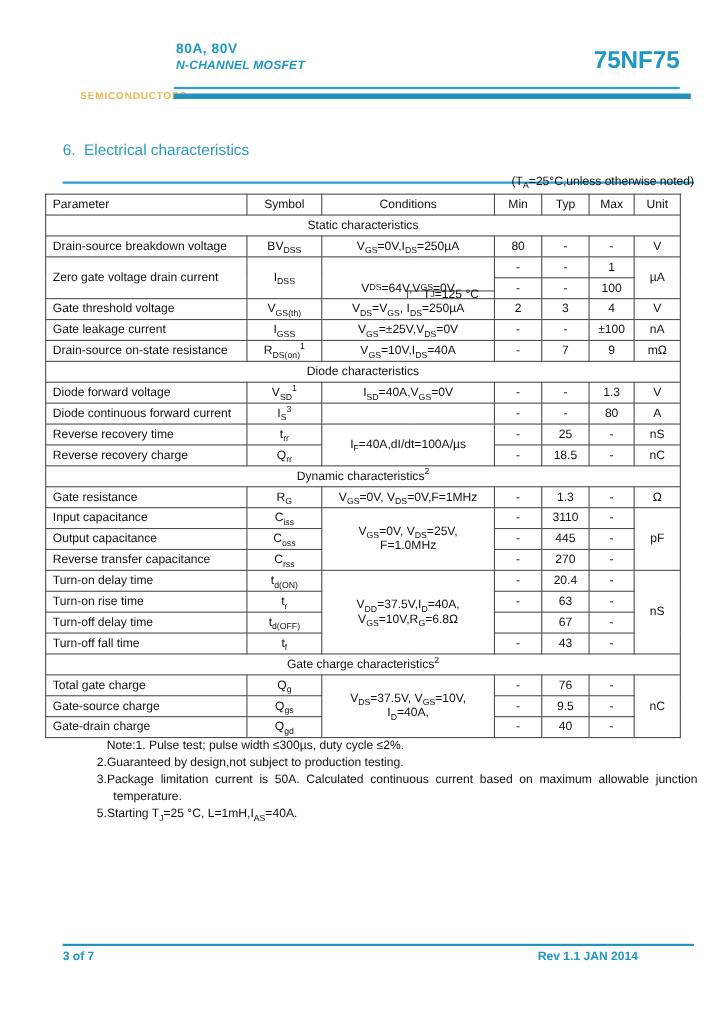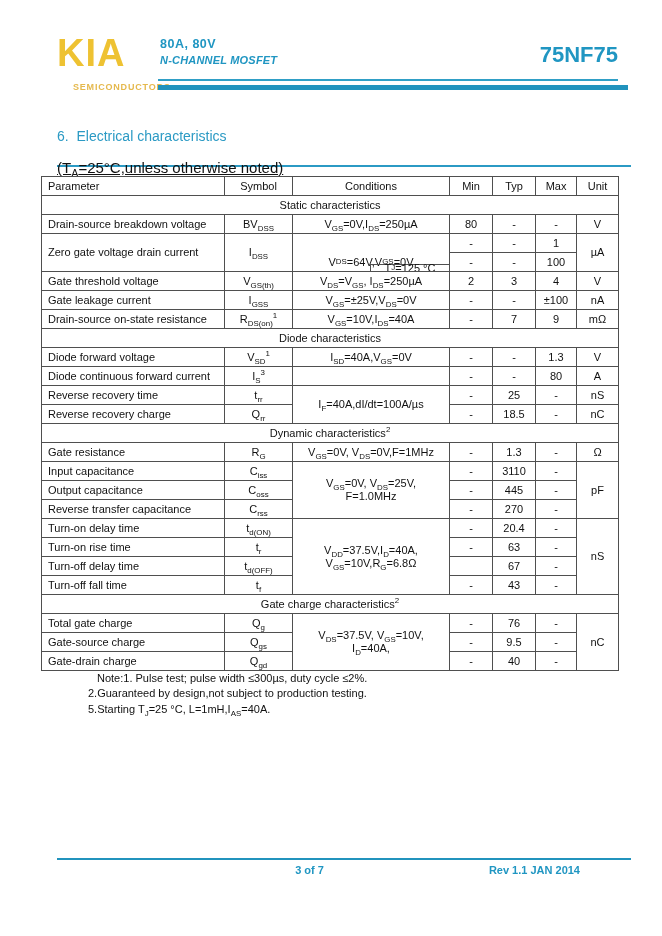--- a/index.html
+++ b/index.html
@@ -15,22 +15,22 @@
   .rating{font-size:12.5px;letter-spacing:.5px;}
   .ptype{font-size:11px;margin-top:3px;letter-spacing:.2px;font-style:italic;}
   .pn{position:absolute;right:44px;top:42px;font-size:22px;font-weight:bold;color:#2096c2;}
   .rule-thin{position:absolute;left:158px;top:79px;width:460px;height:2px;background:#2f9fc6;}
   .rule-thick{position:absolute;left:158px;top:85px;width:470px;height:5px;background:#2193bd;}
 
   
   .sec-title{position:absolute;left:57px;top:128px;width:574px;color:#2b9ac4;
              font-size:14px;padding-bottom:21px;border-bottom:2px solid #2b9ac4;
              white-space:pre;}
-  .cond-note{position:absolute;left:57px;top:159px;width:574px;
-             font-size:15px;color:#111;text-decoration:underline;}
+  .cond-note{position:absolute;left:57px;top:159px;width:574px;text-align:right;
+             font-size:11px;color:#111;}
 
   
   table.spec{position:absolute;left:41px;top:176px;width:577px;border-collapse:collapse;
              table-layout:fixed;font-size:11px;color:#111;}
   table.spec th,table.spec td{border:1px solid #4f4f4f;height:18px;line-height:1.15;
              text-align:center;padding:0 2px;font-weight:normal;overflow:hidden;}
   table.spec th.left,table.spec td.left{text-align:left;padding-left:6px;}
   td.section-row{text-align:left;padding-left:6px;}
   sub{font-size:72%;line-height:0;}
   sup{font-size:72%;line-height:0;}
@@ -44,30 +44,29 @@
 
   
   .notes{position:absolute;left:57px;top:671px;width:577px;font-size:11px;
          line-height:15.4px;color:#111;}
   .note-line.n0{margin-left:0;padding-left:40px;}
   .note-line.n1,.note-line.n3,.note-line.n4{margin-left:31px;}
   .note-line.n2{margin-left:46px;text-indent:-15px;text-align:justify;}
 
   
   .footer-rule{position:absolute;left:57px;top:858px;width:574px;height:2px;background:#2193bd;}
-  .page-num{position:absolute;left:57px;top:864px;width:505px;text-align:center;
+  .page-num{position:absolute;left:57px;top:864px;width:505px;
             font-size:11px;font-weight:bold;color:#2096c2;}
   .rev{position:absolute;right:82px;top:864px;font-size:11px;font-weight:bold;color:#2096c2;}
 </style>
 </head>
 <body>
 
 <div class="page">
 
-  <div class="logo">KIA</div>
   <div class="logo-sub">SEMICONDUCTORS</div>
   <div class="part-block">
     <div class="rating">80A, 80V</div>
     <div class="ptype">N-CHANNEL MOSFET</div>
   </div>
   <div class="pn">75NF75</div>
   <div class="rule-thin"></div>
   <div class="rule-thick"></div>
 
   <div class="sec-title">6.  Electrical characteristics</div>
@@ -282,20 +281,21 @@
           <td>-</td>
           <td>40</td>
           <td>-</td>
         </tr>
       </tbody>
   </table>
 
   <div class="notes">
       <div class="note-line n0">Note:1. Pulse test; pulse width ≤300µs, duty cycle ≤2%.</div>
       <div class="note-line n1">2.Guaranteed by design,not subject to production testing.</div>
+      <div class="note-line n2">3.Package limitation current is 50A. Calculated continuous current based on maximum allowable junction temperature.</div>
       <div class="note-line n4">5.Starting T<sub>J</sub>=25 °C, L=1mH,I<sub>AS</sub>=40A.</div>
     </div>
 
   <div class="footer-rule"></div>
   <div class="page-num">3 of 7</div>
   <div class="rev">Rev 1.1 JAN 2014</div>
 
 </div>
 
 </body></html>

